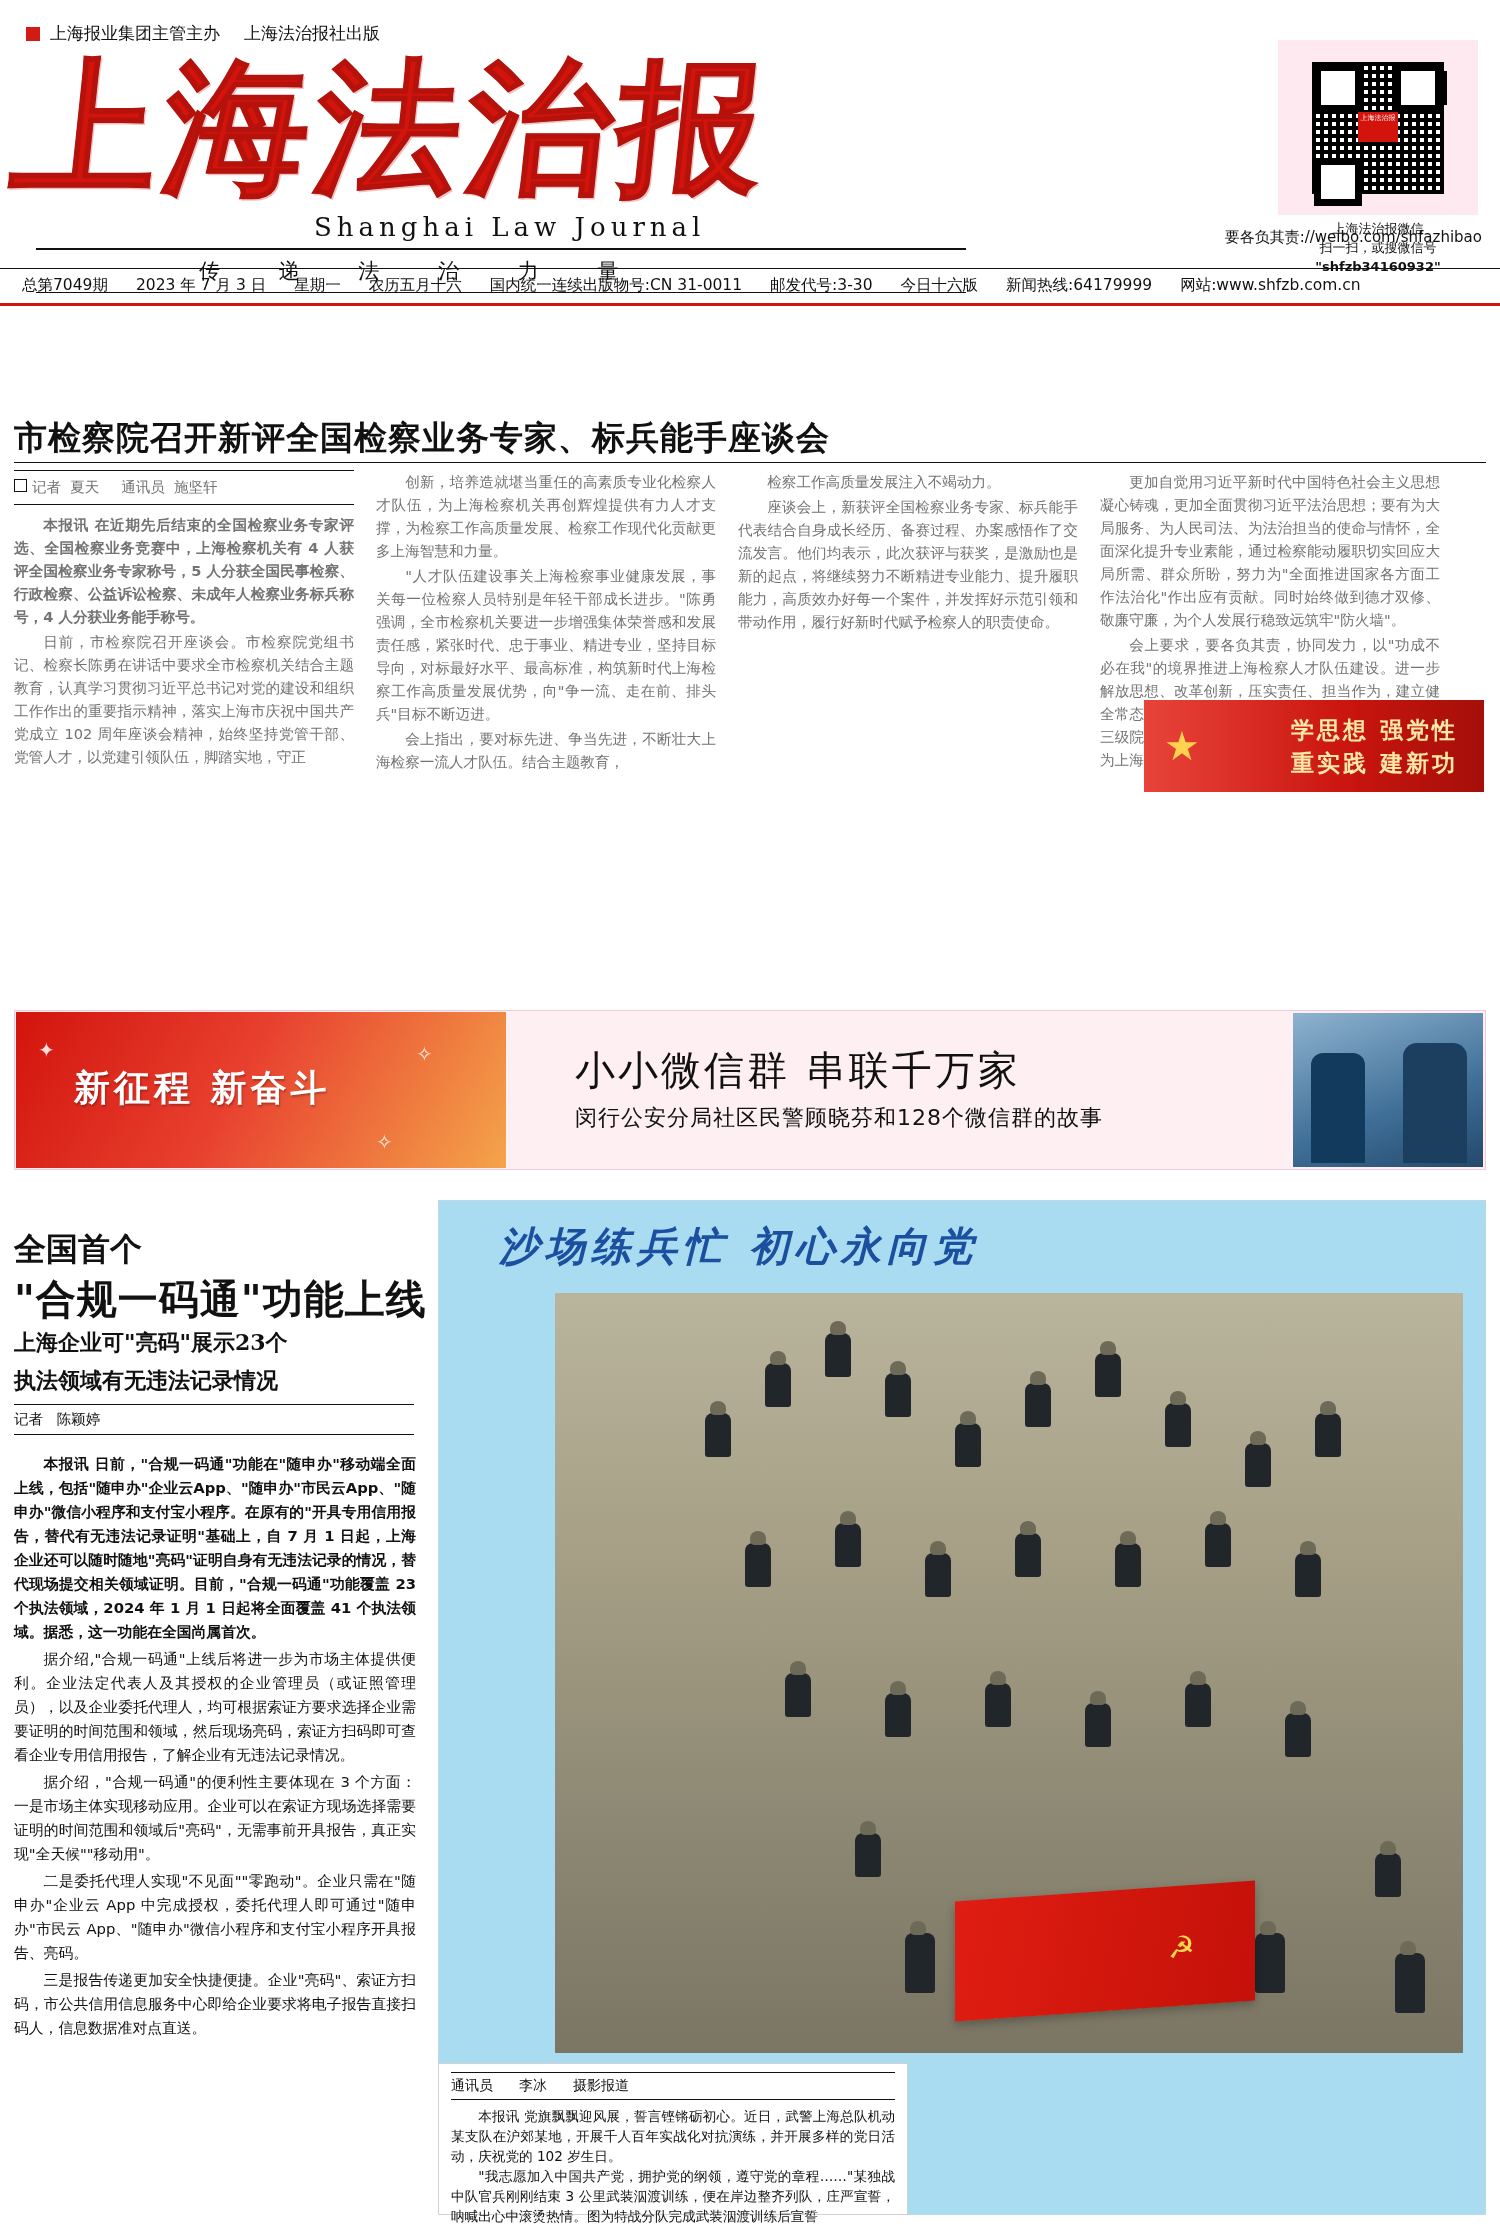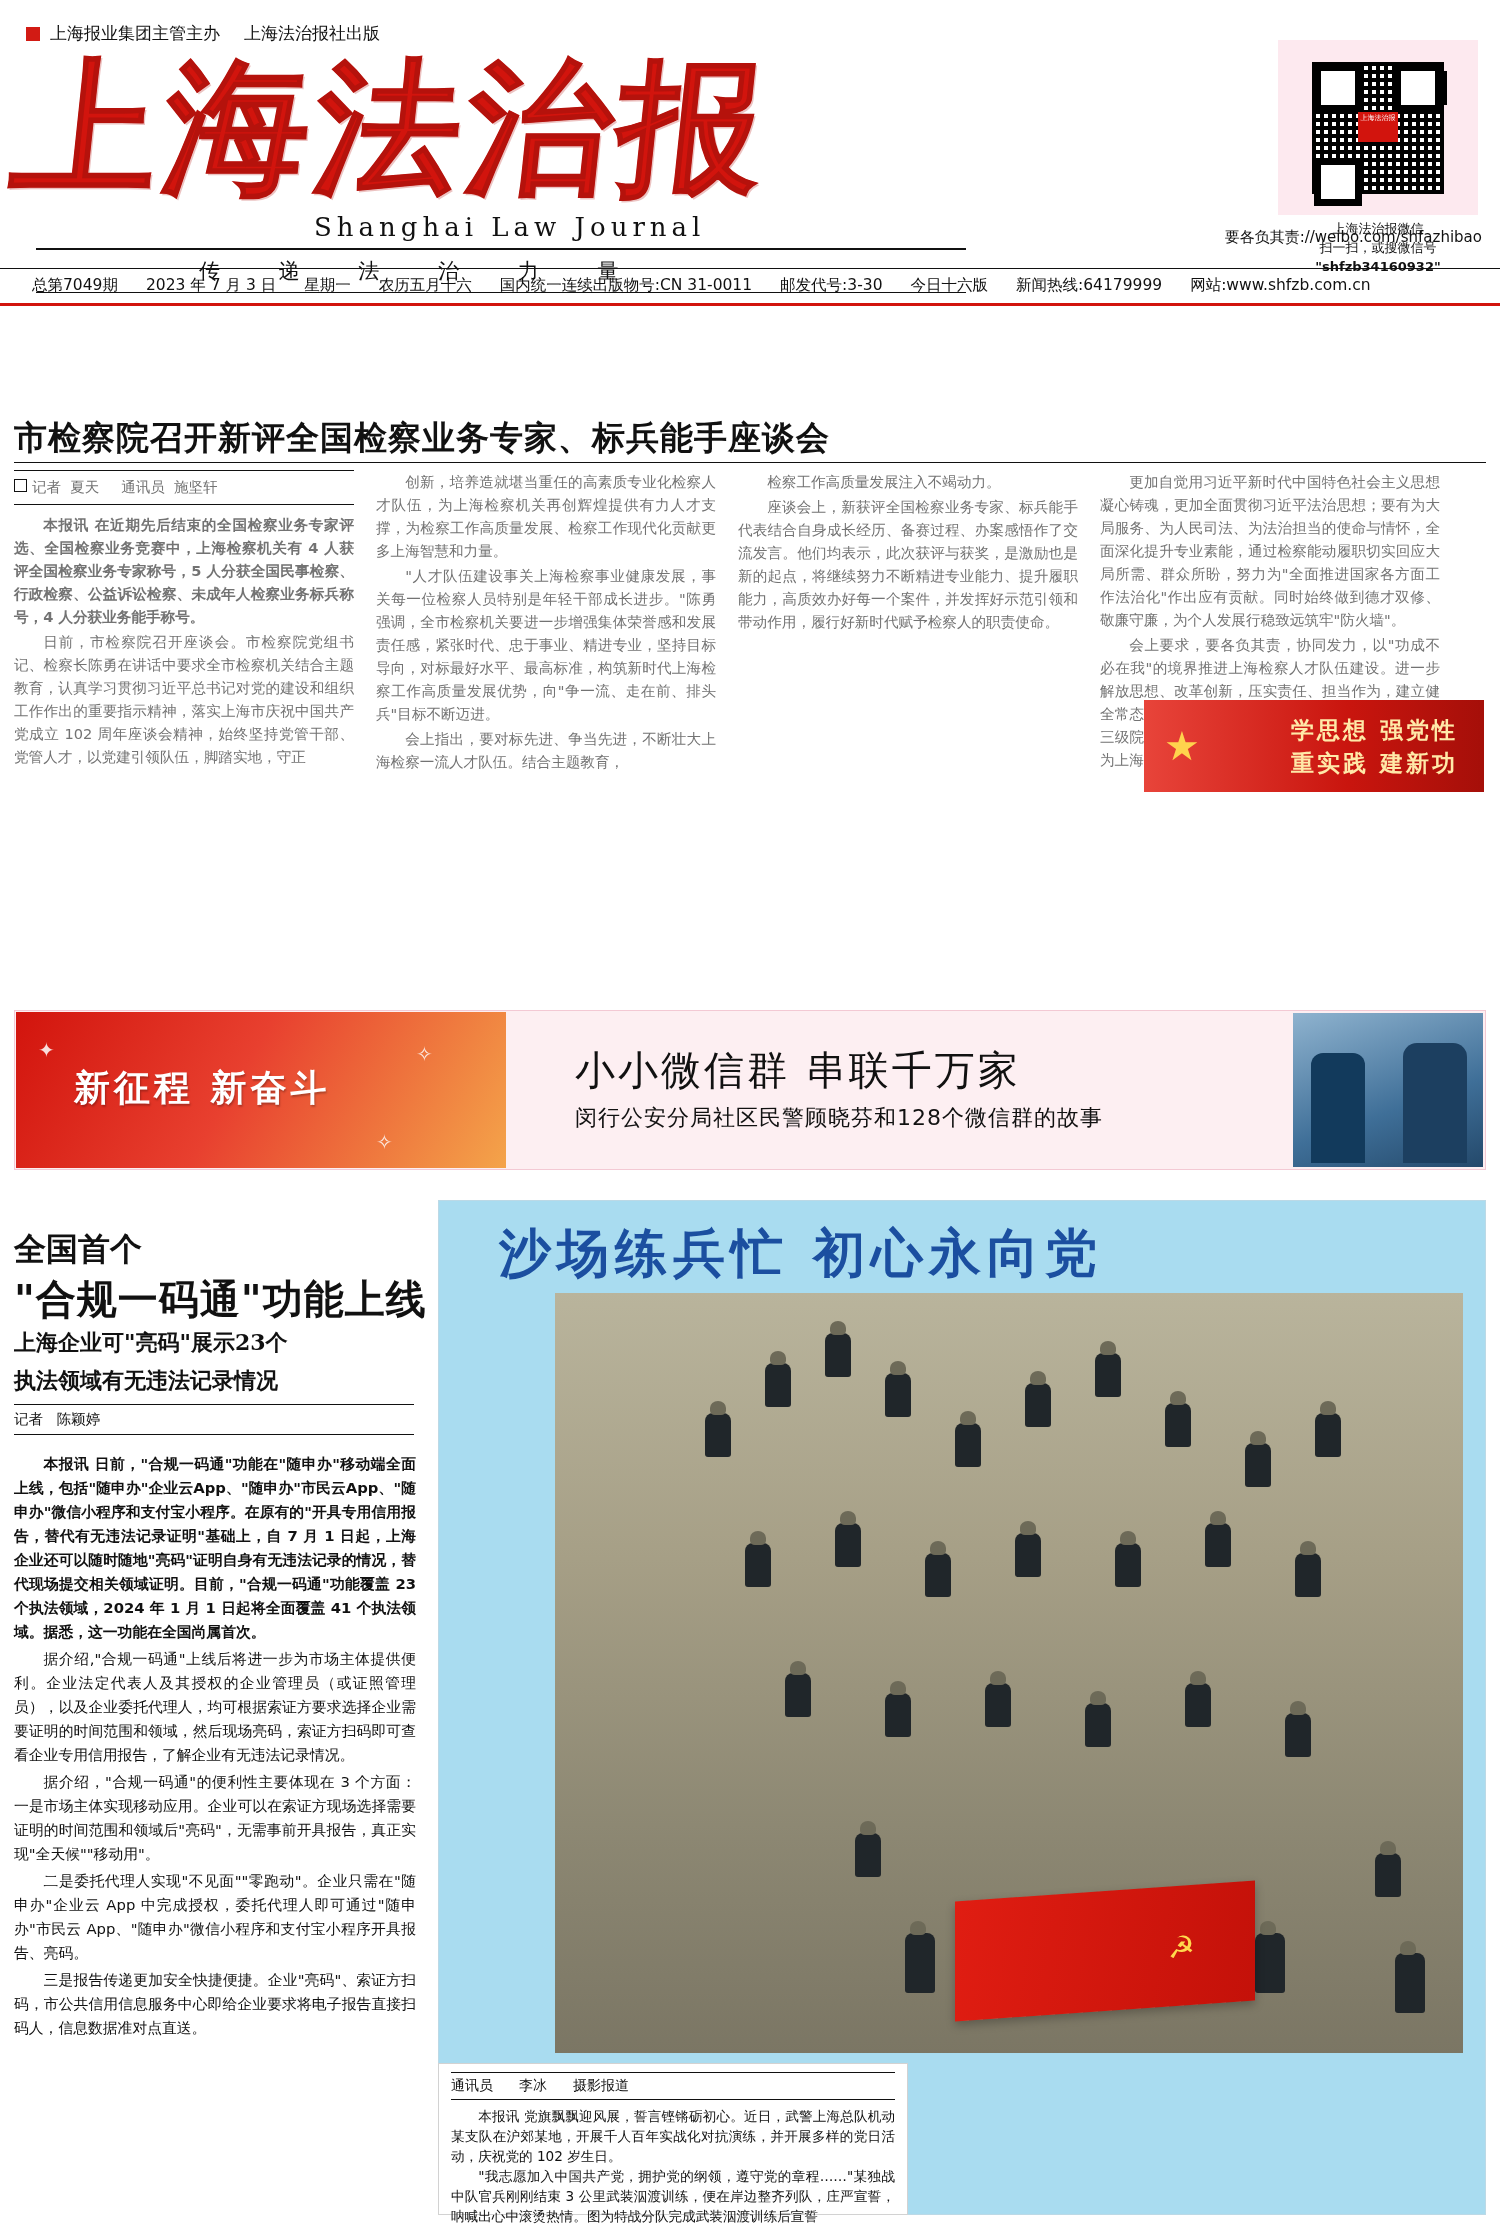--- a/index.html
+++ b/index.html
@@ -29,21 +29,21 @@
   .qr:before,.qr:after{content:"";position:absolute;width:34px;height:34px;border:7px solid #000;background:#fff;}
   .qr:before{left:2px;top:2px;box-shadow:92px 0 0 -7px #000, 92px 0 0 0 transparent;}
   .qr:after{left:2px;top:96px;}
   .qr-fp3{position:absolute;right:2px;top:2px;width:34px;height:34px;border:7px solid #000;background:#fff;}
   .qr-center{position:absolute;left:46px;top:50px;width:40px;height:30px;background:#d2140d;color:#fff;font-size:7px;line-height:9px;text-align:center;padding-top:2px;box-sizing:border-box;}
   .qr-cap{text-align:center;font-size:13px;line-height:19px;margin-top:4px;color:#111;}
   .qr-cap b{font-size:13px;}
   .weibo{position:absolute;right:18px;top:228px;font-size:15px;color:#111;}
 
   
-  .issue{position:absolute;left:0;top:268px;width:1500px;border-top:1px solid #111;border-bottom:3px solid #d2140d;padding:6px 18px 7px 32px;box-sizing:border-box;
+  .issue{position:absolute;left:0;top:268px;width:1500px;border-top:1px solid #111;border-bottom:3px solid #d2140d;padding:6px 18px 7px 22px;box-sizing:border-box;
      display:flex;gap:28px;font-size:15.5px;color:#111;}
   .issue span{white-space:nowrap;}
 
   
   .headline{position:absolute;left:10px;top:310px;width:1480px;text-align:center;font-family:"DejaVu Serif","Liberation Serif",serif;font-weight:bold;
      font-size:74px;line-height:86px;letter-spacing:2px;color:#111;}
   .subhead{position:absolute;left:14px;top:416px;width:1000px;font-family:"DejaVu Serif","Liberation Serif",serif;font-weight:bold;font-size:33px;color:#111;letter-spacing:1px;}
   .hr-thin{position:absolute;left:14px;top:462px;width:1472px;border-top:1px solid #111;}
 
   
@@ -76,21 +76,21 @@
   .ll-title1{position:absolute;left:14px;top:1228px;font-family:"DejaVu Serif","Liberation Serif",serif;font-weight:bold;font-size:32px;color:#111;}
   .ll-title2{position:absolute;left:14px;top:1272px;font-family:"DejaVu Serif","Liberation Serif",serif;font-weight:bold;font-size:40px;color:#111;letter-spacing:1px;}
   .ll-sub1{position:absolute;left:14px;top:1328px;font-family:"DejaVu Serif","Liberation Serif",serif;font-weight:bold;font-size:22px;color:#111;}
   .ll-sub2{position:absolute;left:14px;top:1366px;font-family:"DejaVu Serif","Liberation Serif",serif;font-weight:bold;font-size:22px;color:#111;}
   .ll-byline{position:absolute;left:14px;top:1404px;width:400px;border-top:1px solid #111;border-bottom:1px solid #111;padding:5px 0;font-size:14.5px;}
   .ll-body{position:absolute;left:14px;top:1452px;width:402px;font-size:14.8px;line-height:24px;text-align:justify;}
   .ll-body p{margin:0 0 3px 0;text-indent:2em;}
 
   
   .feature{position:absolute;left:438px;top:1200px;width:1048px;height:1015px;background:#a9dcf0;border:1px solid #bcd9e6;box-sizing:border-box;}
-  .feature-title{position:absolute;left:60px;top:18px;font-family:"DejaVu Serif","Liberation Serif",serif;font-weight:bold;font-size:52px;color:#1b4fa0;letter-spacing:6px;}
+  .feature-title{position:absolute;left:60px;top:18px;font-family:"DejaVu Serif","Liberation Serif",serif;font-weight:bold;font-size:40px;color:#1b4fa0;letter-spacing:6px;font-style:italic;}
   .feature-photo{position:absolute;left:116px;top:92px;width:908px;height:760px;
      background:linear-gradient(180deg,#b9b49c 0%,#a69f86 35%,#8d8873 70%,#7b7664 100%);overflow:hidden;}
   .soldier{position:absolute;width:26px;height:44px;background:#20262a;border-radius:8px 8px 3px 3px;}
   .soldier:after{content:"";position:absolute;left:5px;top:-12px;width:16px;height:14px;background:#6d6a58;border-radius:50% 50% 30% 30%;}
   .flag{position:absolute;left:400px;top:598px;width:300px;height:120px;background:linear-gradient(100deg,#e01d12,#c41109);transform:skewY(-4deg);box-shadow:0 4px 10px rgba(0,0,0,.25);}
   .flag .emblem{position:absolute;right:60px;top:44px;color:#ffd84d;font-size:30px;}
   .cap-box{position:absolute;left:-1px;top:862px;width:470px;height:152px;background:#ffffff;border:1px solid #d2d2d2;box-sizing:border-box;padding:8px 12px;}
   .cap-byline{border-top:1px solid #111;border-bottom:1px solid #111;padding:4px 0;font-size:14px;display:flex;gap:26px;}
   .cap-body{font-size:13.6px;line-height:20px;text-align:justify;margin-top:6px;}
   .cap-body p{margin:0;text-indent:2em;}

